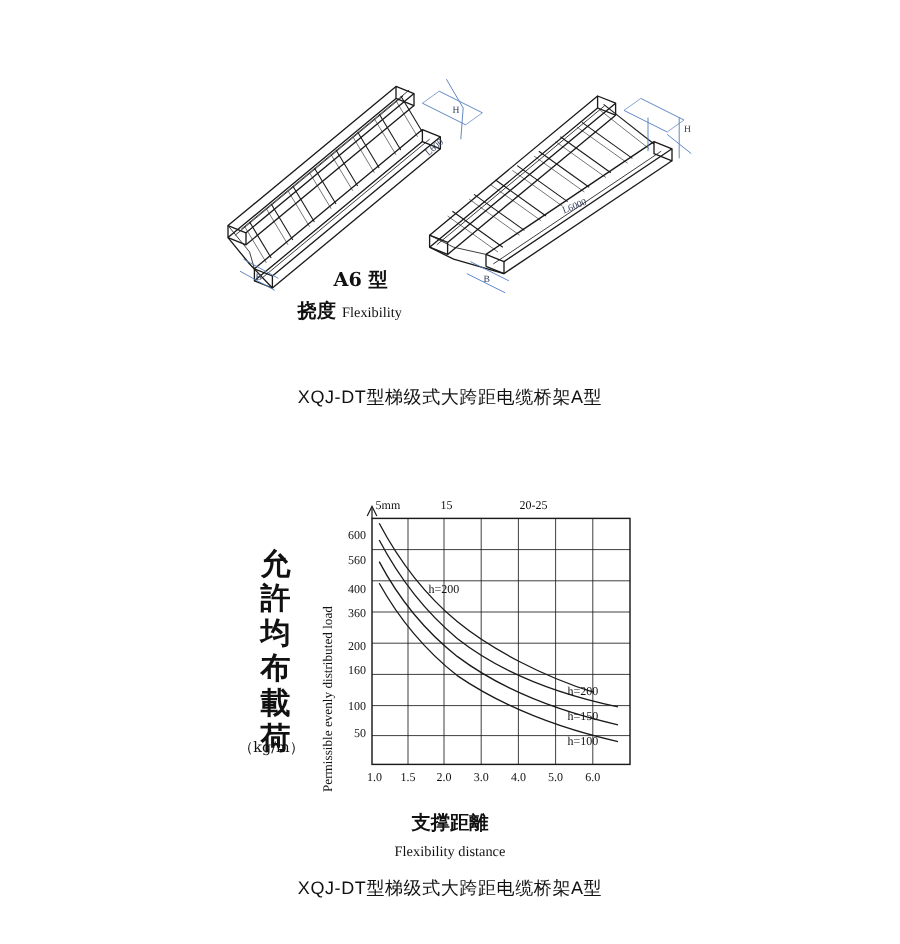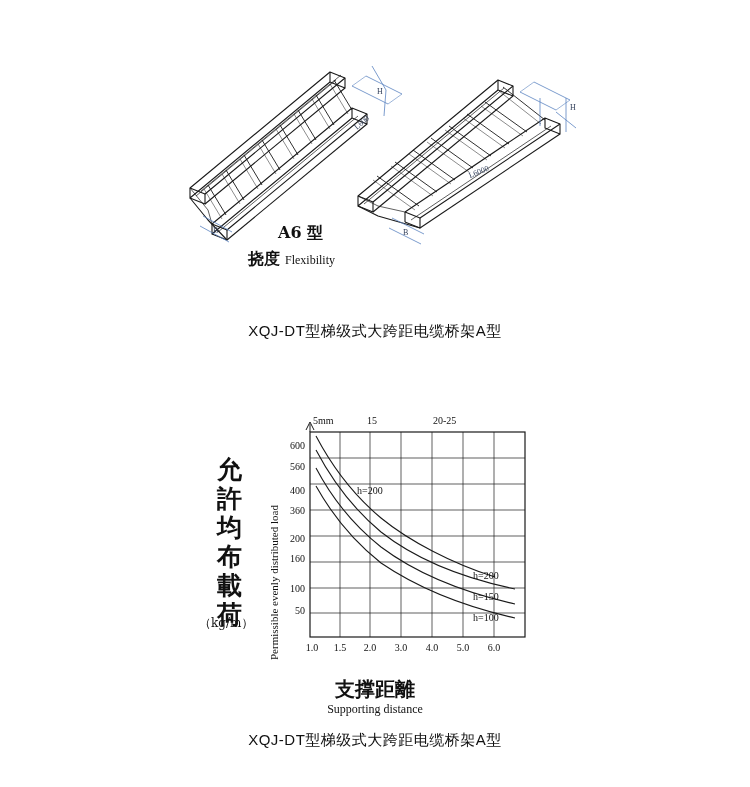--- a/index.html
+++ b/index.html
@@ -54,21 +54,21 @@
     height:220px;
     writing-mode:vertical-rl;
     transform:rotate(180deg);
     font-size:11px;
     font-family:"Liberation Serif", serif;
     white-space:nowrap;
   }
 
   #x-title-cn{
     position:absolute;left:0;top:676px;width:750px;
-    text-align:center;font-size:20px;font-weight:bold;
+    text-align:center;font-size:16px;font-weight:bold;
     font-family:"DejaVu Serif", serif;
   }
   #x-title-en{
     position:absolute;left:0;top:702px;width:750px;
     text-align:center;font-size:12px;
     font-family:"Liberation Serif", serif;
   }
   .plot-label{font-family:"Liberation Serif", serif;}
 </style>
 </head>
@@ -260,15 +260,15 @@
     <g class="plot-label" font-size="10" fill="#111">
       <text x="172" y="80">h=200</text>
       <text x="288" y="165">h=200</text>
       <text x="288" y="186">h=150</text>
       <text x="288" y="207">h=100</text>
     </g>
   </svg>
 </div>
 
 <div id="x-title-cn">支撑距離</div>
-<div id="x-title-en">Supporting distance</div>
+<div id="x-title-en">Flexibility distance</div>
 
 <div class="cap" id="caption-bottom">XQJ-DT型梯级式大跨距电缆桥架A型</div>
 
 </body></html>

